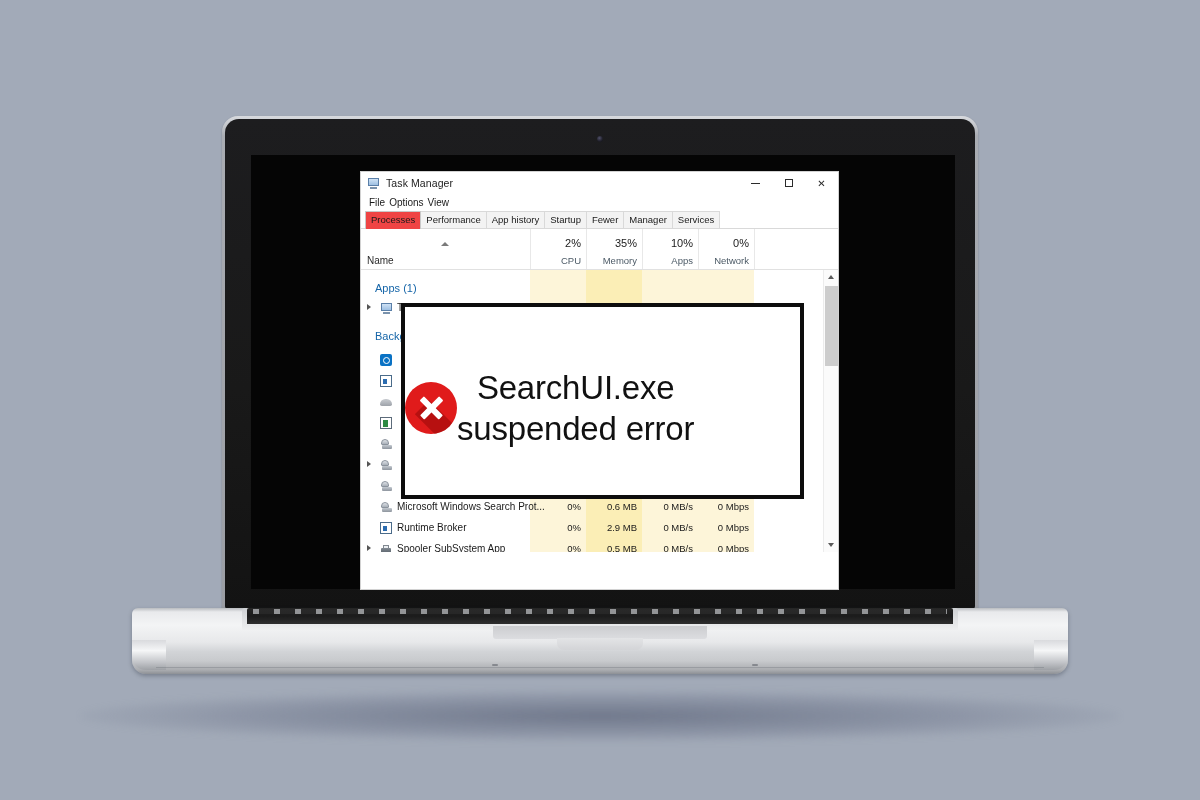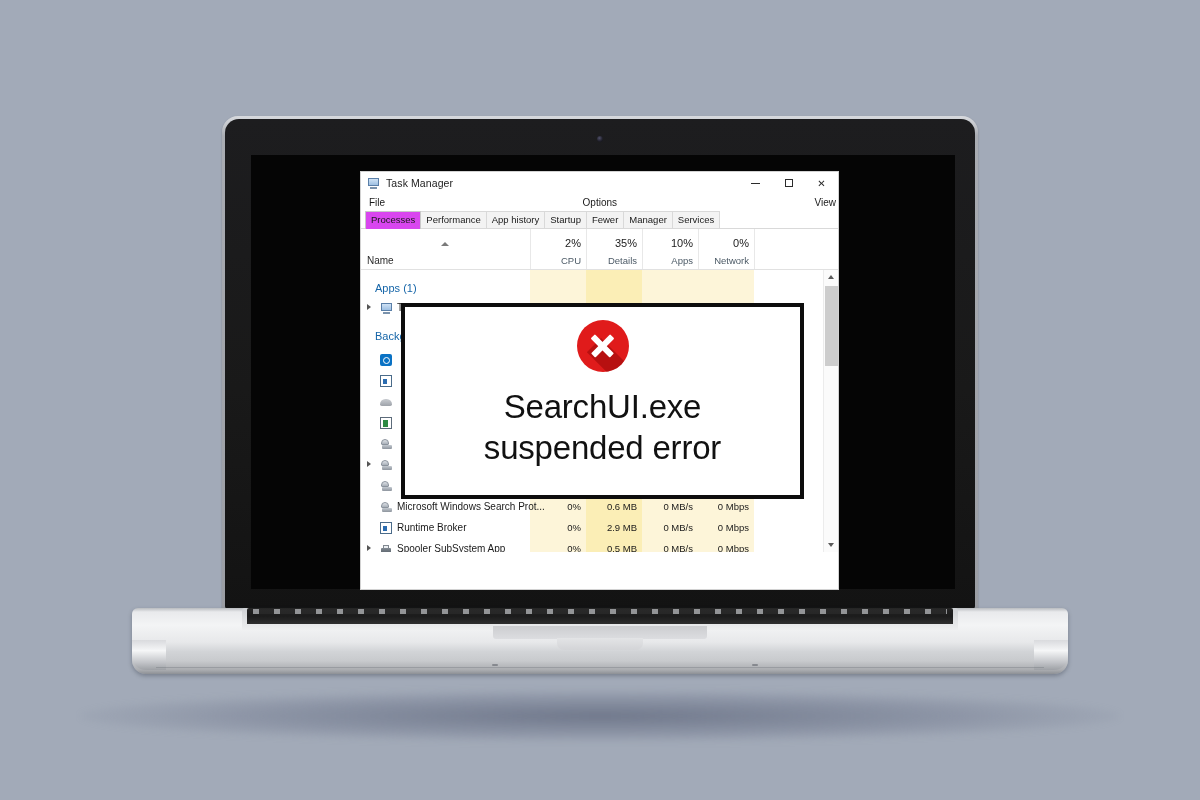--- a/index.html
+++ b/index.html
@@ -232,25 +232,24 @@
     cursor: default;
   }
   .ctrl-min { width: 9px; height: 1px; background: #2b2b2b; }
   .ctrl-max { width: 8px; height: 8px; border: 1px solid #2b2b2b; box-sizing: border-box; }
 
   #tm-menubar {
     height: 17px;
     display: flex;
     align-items: center;
     padding-left: 6px;
-    gap: 12px;
+    gap: 0;
     background: #ffffff;
     font-size: 10px;
     color: #1a1a1a;
-    justify-content: space-between;
   }
   .menu-item { padding: 1px 2px; cursor: default; }
 
   #tm-tabs {
     display: flex;
     align-items: flex-end;
     height: 17px;
     padding-left: 4px;
     background: #ffffff;
     border-bottom: 1px solid #d9d9d9;
@@ -261,21 +260,21 @@
     border: 1px solid #d9d9d9;
     border-bottom: none;
     background: #f3f3f3;
     color: #1a1a1a;
     margin-right: -1px;
     line-height: 12px;
     cursor: default;
     white-space: nowrap;
   }
   .tab.active {
-    background: #d946ef;
+    background: #ef4444;
     border-color: #c9c9c9;
     position: relative;
     z-index: 2;
     margin-bottom: -1px;
     padding-bottom: 3px;
   }
 
   
   #tm-colheader {
     position: relative;
@@ -596,21 +595,21 @@
   #error-card {
     position: absolute;
     left: 400px;
     top: 302px;
     width: 403px;
     height: 196px;
     background: #ffffff;
     border: 4px solid #0d0d0d;
     box-sizing: border-box;
     display: flex;
-    flex-direction: column;
+    flex-direction: row;
     align-items: center;
     z-index: 50;
   }
   #error-icon {
     position: relative;
     width: 52px;
     height: 52px;
     margin-top: 13px;
     border-radius: 50%;
     background: #e01b1b;
@@ -704,21 +703,21 @@
     <div id="tm-colheader">
       <span id="col-name">Name</span>
       <span id="sort-caret"></span>
 
       <div class="colcell" style="left:169px;width:56px;">
         <span class="pct">2%</span>
         <span class="lbl">CPU</span>
       </div>
       <div class="colcell" style="left:225px;width:56px;">
         <span class="pct">35%</span>
-        <span class="lbl">Details</span>
+        <span class="lbl">Memory</span>
       </div>
       <div class="colcell" style="left:281px;width:56px;">
         <span class="pct">10%</span>
         <span class="lbl">Apps</span>
       </div>
       <div class="colcell" style="left:337px;width:56px;">
         <span class="pct">0%</span>
         <span class="lbl">Network</span>
       </div>
       <div class="colcell" style="left:393px;width:71px;border-left:1px solid #e8e8e8;"></div>

